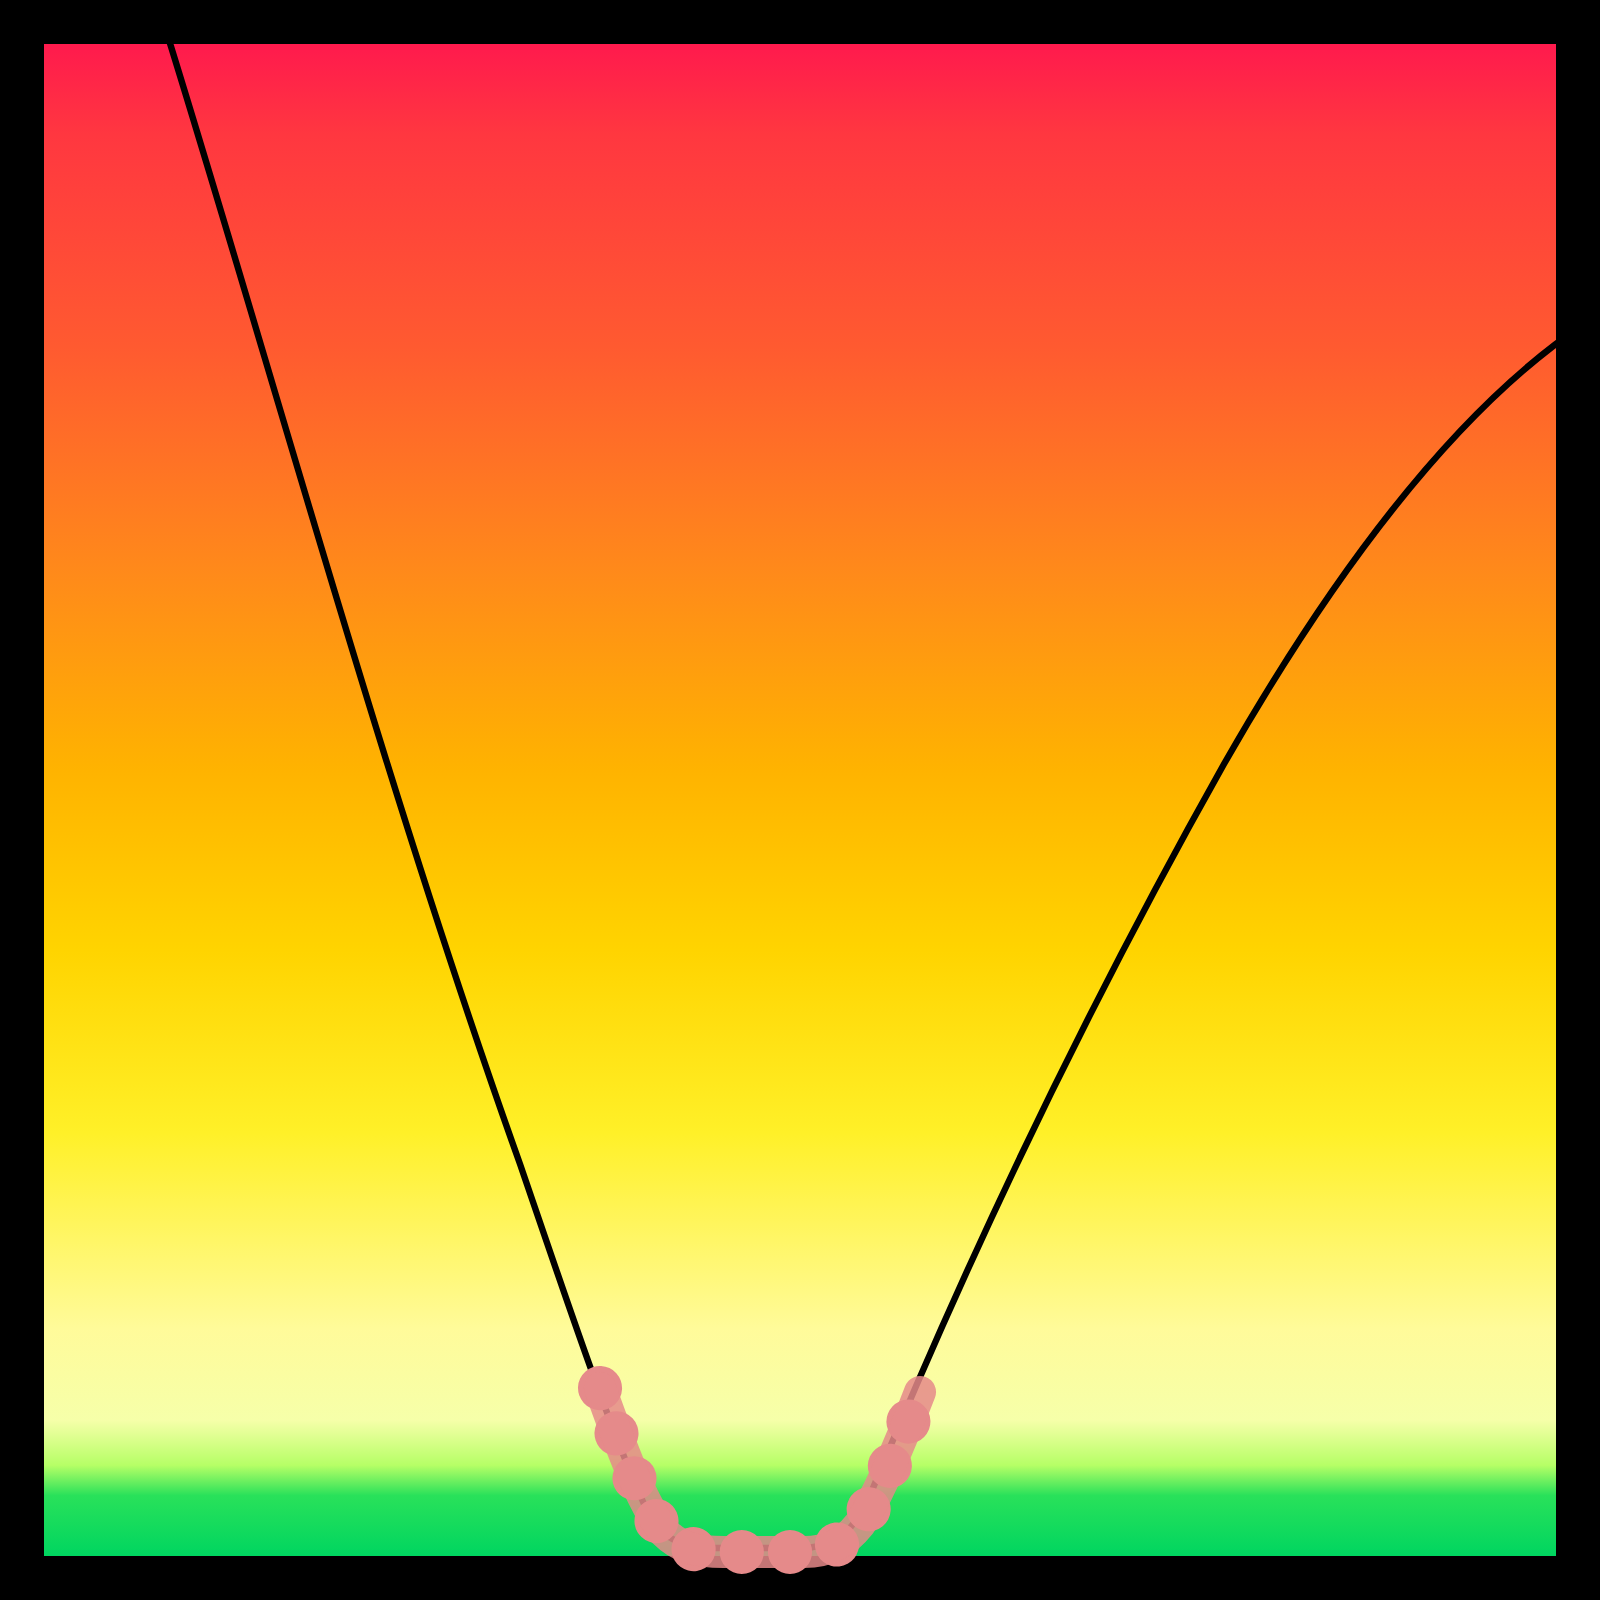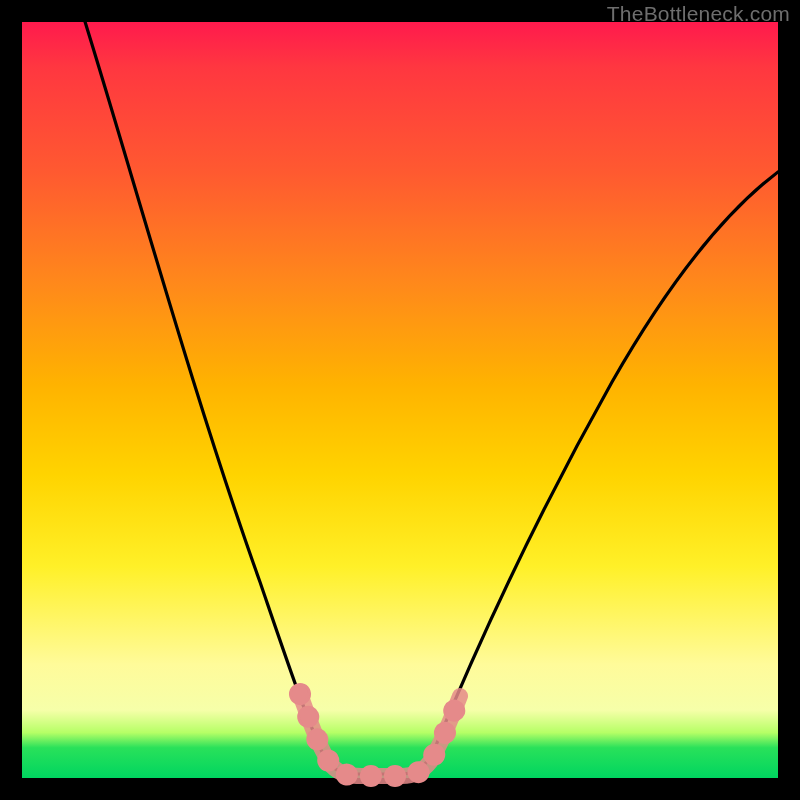--- a/index.html
+++ b/index.html
@@ -86,14 +86,13 @@
 
       <path d="M 278 672
                C 288 700, 298 728, 310 744
                C 318 752, 326 754, 340 754
                L 380 754
                C 392 754, 400 750, 408 740
                C 418 724, 428 700, 438 674" fill="none" stroke="#e58a8a" stroke-width="16" stroke-linecap="round" stroke-linejoin="round" opacity="0.85"></path>
     </svg>
   </div>
 
-  <div class="watermark">TheBottleneck.com</div>
 </div>
 
 </body></html>

